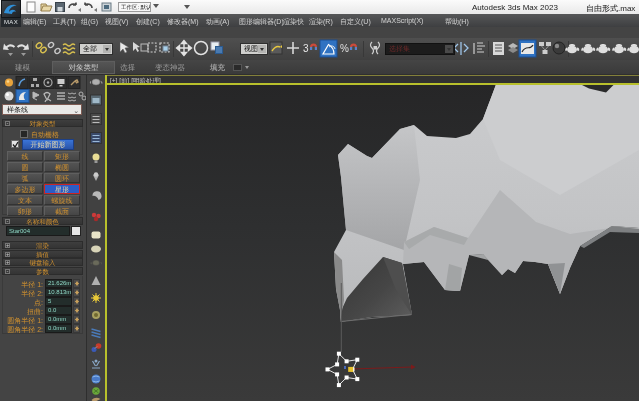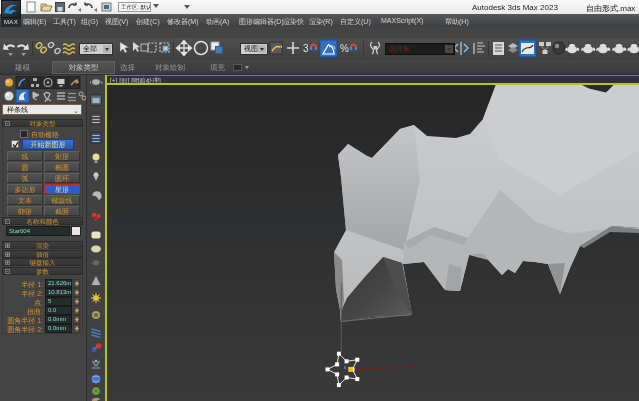--- a/index.html
+++ b/index.html
@@ -183,22 +183,22 @@
         </g>
       </g>
   </svg>
   <div class="combo" style="left:79px;width:34px;">全部<span class="car"></span></div>
   <div class="combo" style="left:240px;width:28px;">视图<span class="car"></span></div>
   <div class="combo" style="left:385px;width:70px;background:#1c1c1c;border-color:#111;color:#6a2828;">选择集<span class="car" style="background:#4a4a4a;"></span></div>
 
   <div class="abs" style="left:0;top:60px;width:639px;height:15px;background:linear-gradient(#454545,#3a3a3a);border-bottom:1px solid #2f2f2f;"></div>
   <span class="rtab" style="left:15px;">建模</span>
   <span class="rtab" style="left:120px;">选择</span>
-  <span class="rtab" style="left:155px;">对象绘制</span>
-  <span class="rtab" style="left:210px;">填充</span>
+  <span class="rtab" style="left:155px;">变态神器</span>
+  <span class="rtab" style="left:210px;font-weight:bold;">填充</span>
   <div class="abs" style="left:52px;top:61px;width:63px;height:13px;background:linear-gradient(#555555,#474747);border:1px solid #5e5e5e;color:#cacaca;text-align:center;line-height:12px;font-size:7.5px;">对象类型</div>
   <div class="abs" style="left:233px;top:64px;width:9px;height:7px;background:#2a2a2a;border:1px solid #555;"></div>
   <div class="abs" style="left:245px;top:66px;width:0;height:0;border-left:2.5px solid transparent;border-right:2.5px solid transparent;border-top:3px solid #999;"></div>
 
   <div class="abs" style="left:0;top:75px;width:86px;height:326px;background:#444444;"></div>
 
   <svg class="abs" style="left:2px;top:76px;" width="84" height="13" viewBox="0 0 84 13">
     <circle cx="7" cy="6.5" r="4" fill="#e8a33c"></circle>
       <circle cx="6" cy="5.5" r="1.3" fill="#f8d890"></circle>
     <rect x="14" y="0.5" width="12" height="12" fill="#2d2d2d" stroke="#232323"></rect>

